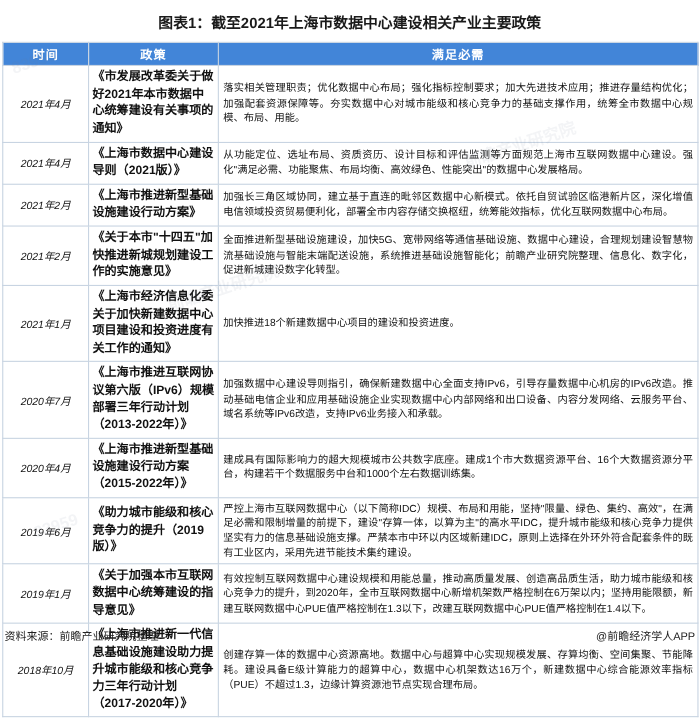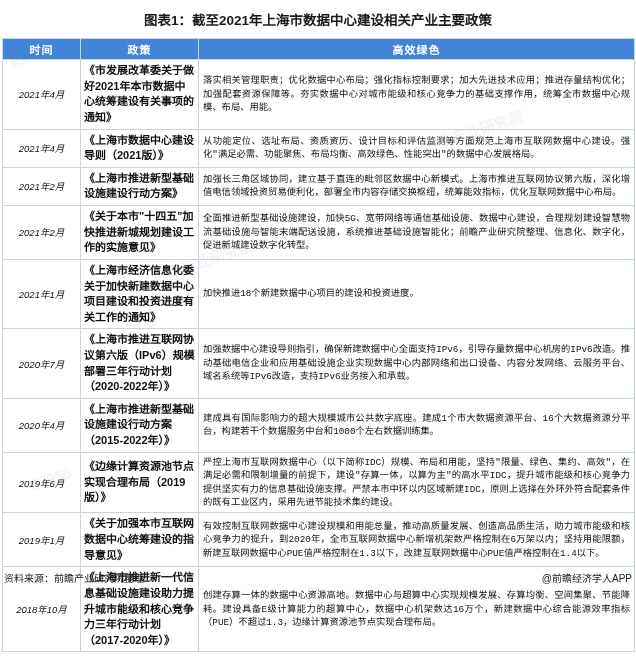--- a/index.html
+++ b/index.html
@@ -76,21 +76,20 @@
     font-weight: bold;
   }
   td.content-cell {
     text-align: left;
     font-size: 9.3px;
     color: #111;
     line-height: 1.45;
     padding: 3px 4px;
     text-align: justify;
     text-justify: inter-ideograph;
-    font-family: Liberation Mono, monospace;
   }
   .footer {
     position: absolute;
     left: 0;
     right: 0;
     bottom: 8px;
     height: 18px;
     padding: 0 4px;
     display: flex;
     justify-content: space-between;
@@ -123,62 +122,62 @@
   <table class="policy-table">
     <colgroup>
       <col class="c-time">
       <col class="c-policy">
       <col class="c-content">
     </colgroup>
     <thead>
       <tr>
         <th>时间</th>
         <th>政策</th>
-        <th>高效绿色</th>
+        <th>满足必需</th>
       </tr>
     </thead>
     <tbody>
       <tr>
         <td class="time-cell">2021年4月</td>
         <td class="policy-cell">《市发展改革委关于做好2021年本市数据中心统筹建设有关事项的通知》</td>
         <td class="content-cell">落实相关管理职责；优化数据中心布局；强化指标控制要求；加大先进技术应用；推进存量结构优化；加强配套资源保障等。夯实数据中心对城市能级和核心竞争力的基础支撑作用，统筹全市数据中心规模、布局、用能。</td>
       </tr>
       <tr>
         <td class="time-cell">2021年4月</td>
         <td class="policy-cell">《上海市数据中心建设导则（2021版）》</td>
         <td class="content-cell">从功能定位、选址布局、资质资历、设计目标和评估监测等方面规范上海市互联网数据中心建设。强化"满足必需、功能聚焦、布局均衡、高效绿色、性能突出"的数据中心发展格局。</td>
       </tr>
       <tr>
         <td class="time-cell">2021年2月</td>
         <td class="policy-cell">《上海市推进新型基础设施建设行动方案》</td>
-        <td class="content-cell">加强长三角区域协同，建立基于直连的毗邻区数据中心新模式。上海市推进互联网协议第六版，深化增值电信领域投资贸易便利化，部署全市内容存储交换枢纽，统筹能效指标，优化互联网数据中心布局。</td>
+        <td class="content-cell">加强长三角区域协同，建立基于直连的毗邻区数据中心新模式。依托自贸试验区临港新片区，深化增值电信领域投资贸易便利化，部署全市内容存储交换枢纽，统筹能效指标，优化互联网数据中心布局。</td>
       </tr>
       <tr>
         <td class="time-cell">2021年2月</td>
         <td class="policy-cell">《关于本市"十四五"加快推进新城规划建设工作的实施意见》</td>
         <td class="content-cell">全面推进新型基础设施建设，加快5G、宽带网络等通信基础设施、数据中心建设，合理规划建设智慧物流基础设施与智能末端配送设施，系统推进基础设施智能化；前瞻产业研究院整理、信息化、数字化，促进新城建设数字化转型。</td>
       </tr>
       <tr>
         <td class="time-cell">2021年1月</td>
         <td class="policy-cell">《上海市经济信息化委关于加快新建数据中心项目建设和投资进度有关工作的通知》</td>
         <td class="content-cell">加快推进18个新建数据中心项目的建设和投资进度。</td>
       </tr>
       <tr>
         <td class="time-cell">2020年7月</td>
-        <td class="policy-cell">《上海市推进互联网协议第六版（IPv6）规模部署三年行动计划（2020-2022年）》</td>
+        <td class="policy-cell">《上海市推进互联网协议第六版（IPv6）规模部署三年行动计划（2013-2022年）》</td>
         <td class="content-cell">加强数据中心建设导则指引，确保新建数据中心全面支持IPv6，引导存量数据中心机房的IPv6改造。推动基础电信企业和应用基础设施企业实现数据中心内部网络和出口设备、内容分发网络、云服务平台、域名系统等IPv6改造，支持IPv6业务接入和承载。</td>
       </tr>
       <tr>
         <td class="time-cell">2020年4月</td>
         <td class="policy-cell">《上海市推进新型基础设施建设行动方案（2015-2022年）》</td>
         <td class="content-cell">建成具有国际影响力的超大规模城市公共数字底座。建成1个市大数据资源平台、16个大数据资源分平台，构建若干个数据服务中台和1000个左右数据训练集。</td>
       </tr>
       <tr>
         <td class="time-cell">2019年6月</td>
-        <td class="policy-cell">《边缘计算资源池节点实现合理布局（2019版）》</td>
+        <td class="policy-cell">《助力城市能级和核心竞争力的提升（2019版）》</td>
         <td class="content-cell">严控上海市互联网数据中心（以下简称IDC）规模、布局和用能，坚持"限量、绿色、集约、高效"，在满足必需和限制增量的前提下，建设"存算一体，以算为主"的高水平IDC，提升城市能级和核心竞争力提供坚实有力的信息基础设施支撑。严禁本市中环以内区域新建IDC，原则上选择在外环外符合配套条件的既有工业区内，采用先进节能技术集约建设。</td>
       </tr>
       <tr>
         <td class="time-cell">2019年1月</td>
         <td class="policy-cell">《关于加强本市互联网数据中心统筹建设的指导意见》</td>
         <td class="content-cell">有效控制互联网数据中心建设规模和用能总量，推动高质量发展、创造高品质生活，助力城市能级和核心竞争力的提升，到2020年，全市互联网数据中心新增机架数严格控制在6万架以内；坚持用能限额，新建互联网数据中心PUE值严格控制在1.3以下，改建互联网数据中心PUE值严格控制在1.4以下。</td>
       </tr>
       <tr>
         <td class="time-cell">2018年10月</td>
         <td class="policy-cell">《上海市推进新一代信息基础设施建设助力提升城市能级和核心竞争力三年行动计划（2017-2020年）》</td>

